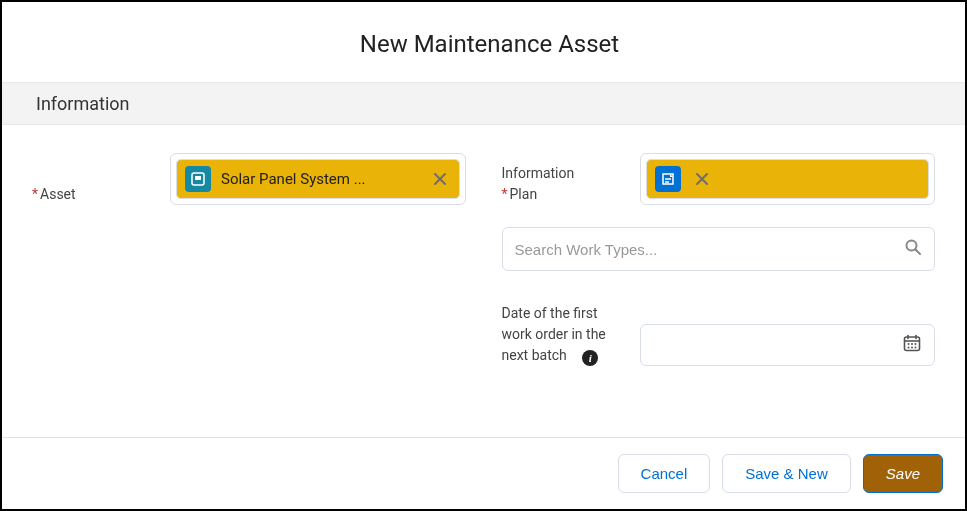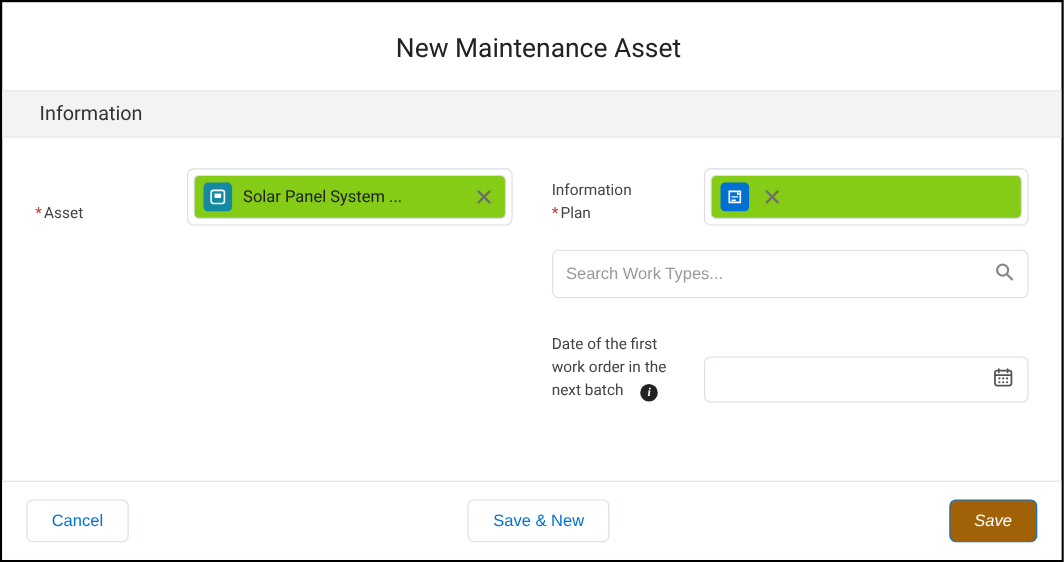--- a/index.html
+++ b/index.html
@@ -62,21 +62,21 @@
       padding: 5px;
       background: #fff;
     }
     .pill {
       display: flex;
       align-items: center;
       gap: 10px;
       padding: 6px 8px;
       border: 1px solid #d8dde6;
       border-radius: 5px;
-      background: #84cc16;
+      background: #eab308;
     }
     .pill-icon {
       width: 26px; height: 26px;
       border-radius: 4px;
       display: flex; align-items: center; justify-content: center;
       flex-shrink: 0;
     }
     .pill-icon.asset { background: #1589a1; }
     .pill-icon.plan  { background: #0070d2; }
     .pill-icon svg { display: block; }
@@ -144,21 +144,21 @@
       font-family: Georgia, serif;
     }
     .info-icon-block { margin-top: 4px; margin-left: 12px; }
 
     .footer {
       position: absolute;
       bottom: 0; left: 0; right: 0;
       border-top: 1px solid #e2e2e2;
       padding: 16px 22px;
       display: flex;
-      justify-content: space-between;
+      justify-content: flex-end;
       gap: 12px;
       background: #fff;
     }
     .btn {
       border: 1px solid #d8dde6;
       border-radius: 6px;
       padding: 10px 22px;
       font-size: 15px;
       background: #fff;
       color: #0070d2;

